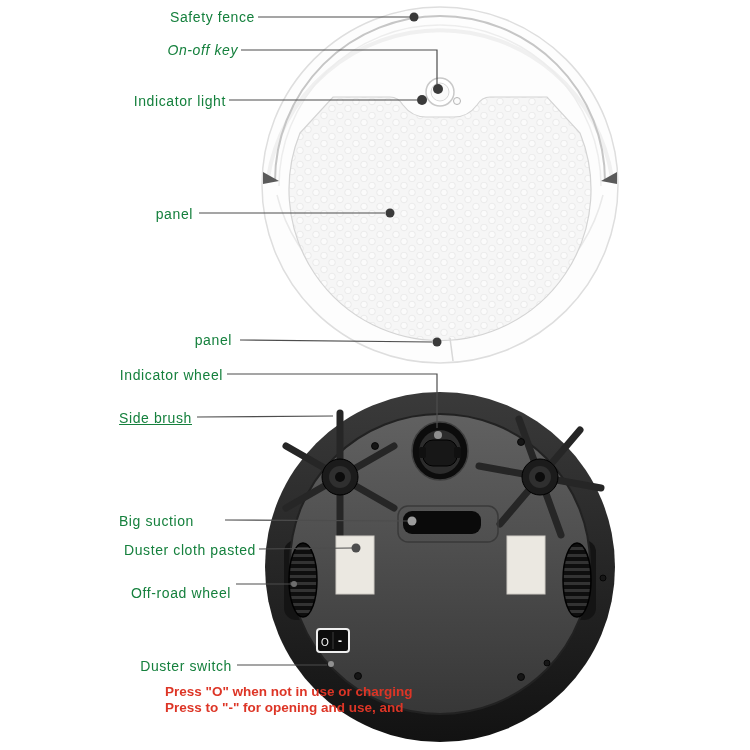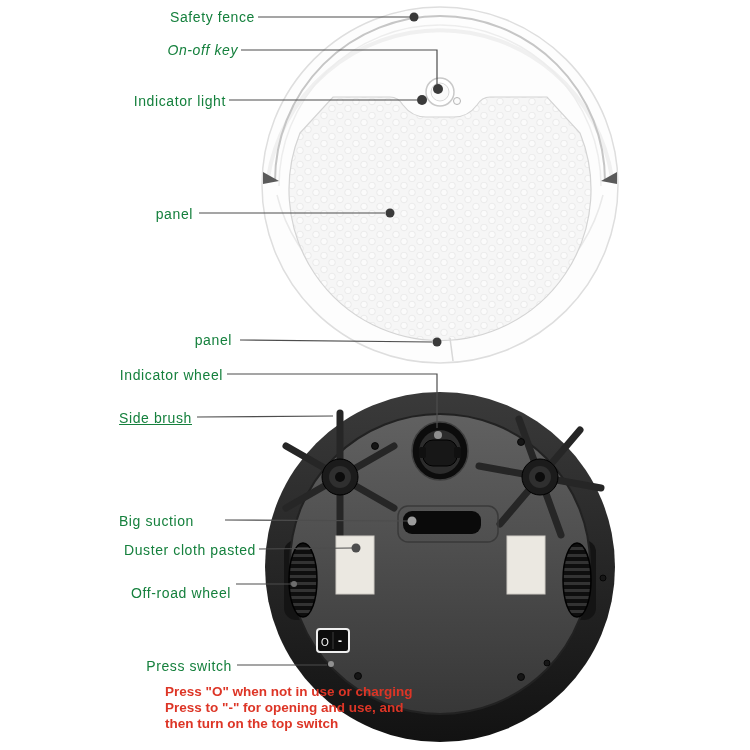--- a/index.html
+++ b/index.html
@@ -178,21 +178,20 @@
   <div class="part-label" style="right:495px;top:8px;">Safety fence</div>
   <div class="part-label" style="right:512px;top:41px;font-style:italic;">On-off key</div>
   <div class="part-label" style="right:524px;top:92px;">Indicator light</div>
   <div class="part-label" style="right:557px;top:205px;">panel</div>
   <div class="part-label" style="right:518px;top:331px;">panel</div>
   <div class="part-label" style="right:527px;top:366px;">Indicator wheel</div>
   <div class="part-label" style="right:558px;top:409px;text-decoration:underline;">Side brush</div>
   <div class="part-label" style="right:556px;top:512px;">Big suction</div>
   <div class="part-label" style="right:494px;top:541px;">Duster cloth pasted</div>
   <div class="part-label" style="right:519px;top:576px;margin-top:8px;">Off-road wheel</div>
-  <div class="part-label" style="right:518px;top:657px;">Press switch</div>
+  <div class="part-label" style="right:518px;top:657px;">Duster switch</div>
 
   <div class="usage-note">
     <div>Press "O" when not in use or charging</div>
     <div>Press to "-" for opening and use, and</div>
-    <div>then turn on the top switch</div>
   </div>
 
 </div>
 
 </body></html>

